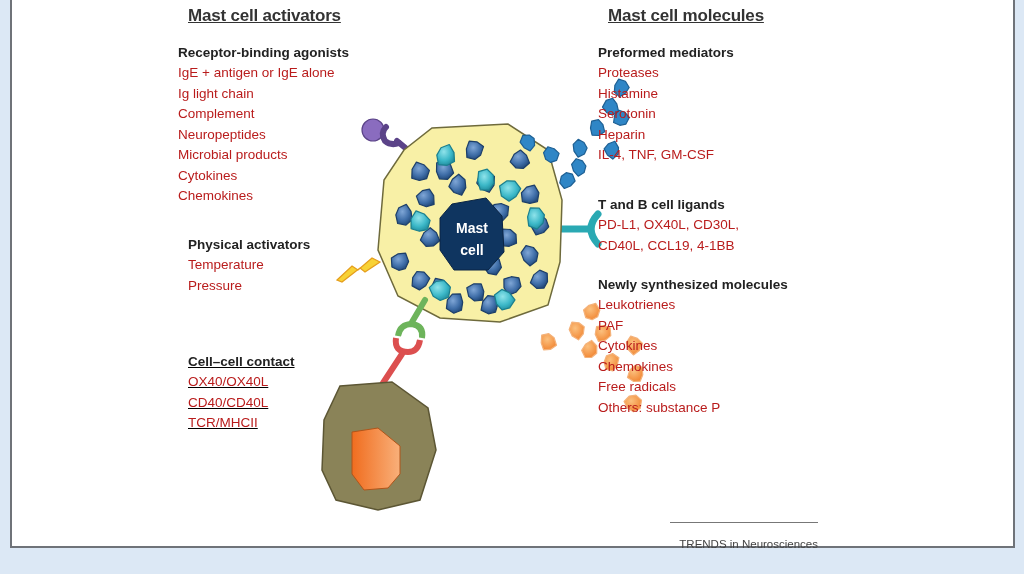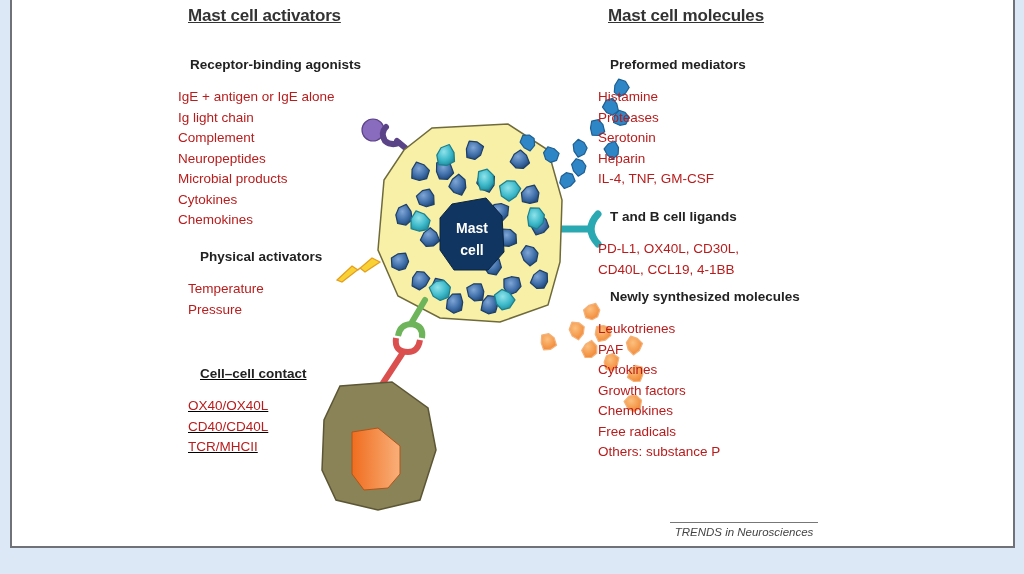--- a/index.html
+++ b/index.html
@@ -16,33 +16,33 @@
   }
   .col { position:absolute; text-align:left; }
   .heading {
     font-size:17px; font-weight:bold; text-decoration:underline; color:#333;
     font-family:"Liberation Sans", sans-serif; letter-spacing:-0.2px;
     margin:0;
   }
   .sect-title {
     font-size:13.5px; font-weight:bold; color:#222;
     font-family:"Liberation Sans", sans-serif;
-    line-height:20px; margin:12px;
+    line-height:20px; margin:0;
   }
   .item {
     font-size:13.5px; color:#b91c1c;
     font-family:"Liberation Sans", sans-serif;
     line-height:20.5px; margin:0;
   }
   #diagram { position:absolute; left:0; top:0; }
   .credit {
     position:absolute; left:670px; top:522px; width:148px;
-    font-size:11.5px; font-style:italic; color:#444;
-    font-family:"Liberation Sans", sans-serif;
-    border-top:1px solid #777; padding-top:3px; text-align:center;
+    font-size:11.5px; color:#444;
+    font-family:"Liberation Sans", sans-serif;
+    border-top:1px solid #777; padding-top:15px; text-align:right;
   }
 </style>
 </head>
 <body>
 
 <div id="panel"></div>
 
 <svg id="diagram" width="1024" height="574">
   <defs>
     <radialGradient id="gBlue" cx="40%" cy="35%" r="70%">
@@ -177,35 +177,34 @@
   <p class="item">OX40/OX40L</p>
   <p class="item">CD40/CD40L</p>
   <p class="item">TCR/MHCII</p>
 </div>
 
 <div class="col" style="left:608px; top:6px; width:200px;">
   <p class="heading">Mast cell molecules</p>
 </div>
 <div class="col" style="left:598px; top:43px; width:220px;">
   <p class="sect-title">Preformed mediators</p>
+  <p class="item">Proteases</p>
   <p class="item">Histamine</p>
-  <p class="item">Proteases</p>
   <p class="item">Serotonin</p>
   <p class="item">Heparin</p>
   <p class="item">IL-4, TNF, GM-CSF</p>
 </div>
 <div class="col" style="left:598px; top:195px; width:220px;">
   <p class="sect-title">T and B cell ligands</p>
   <p class="item">PD-L1, OX40L, CD30L,</p>
   <p class="item">CD40L, CCL19, 4-1BB</p>
 </div>
 <div class="col" style="left:598px; top:275px; width:220px;">
   <p class="sect-title">Newly synthesized molecules</p>
   <p class="item">Leukotrienes</p>
   <p class="item">PAF</p>
   <p class="item">Cytokines</p>
-  <p class="item">Growth factors</p>
   <p class="item">Chemokines</p>
   <p class="item">Free radicals</p>
   <p class="item">Others: substance P</p>
 </div>
 
 <div class="credit">TRENDS in Neurosciences</div>
 
 </body></html>

